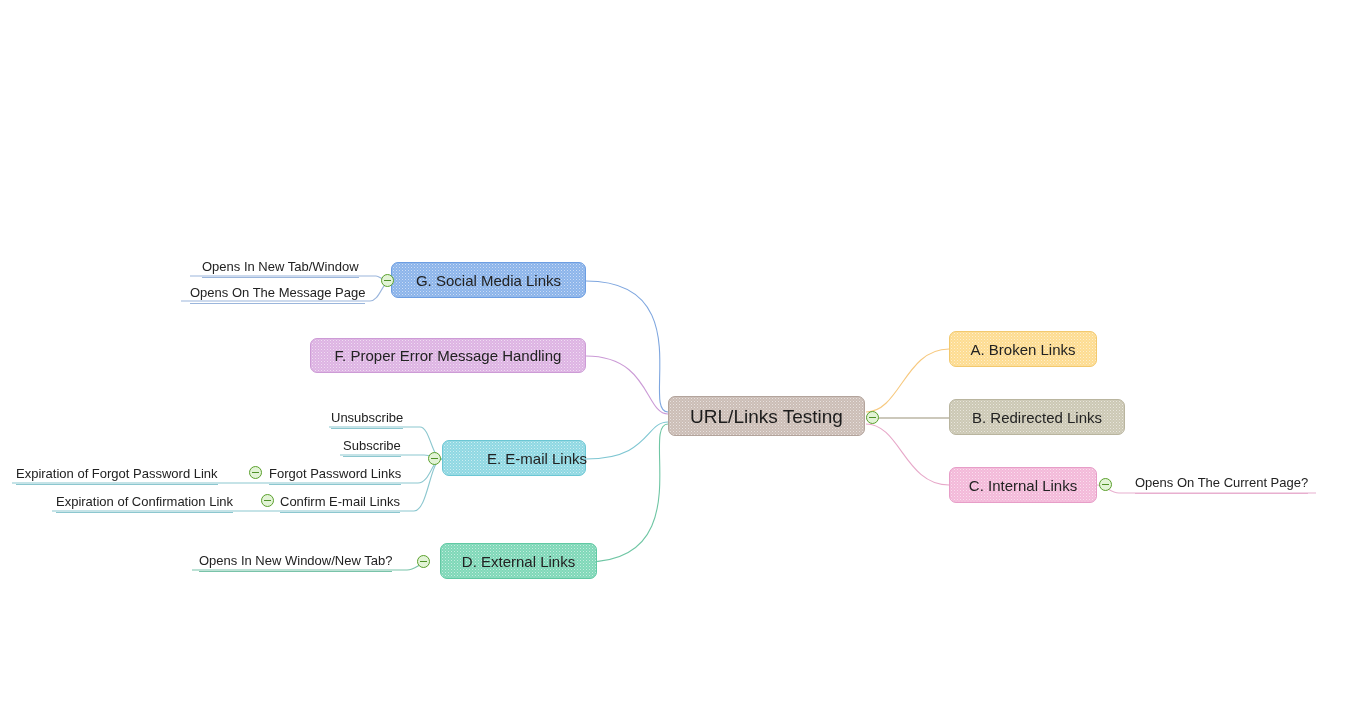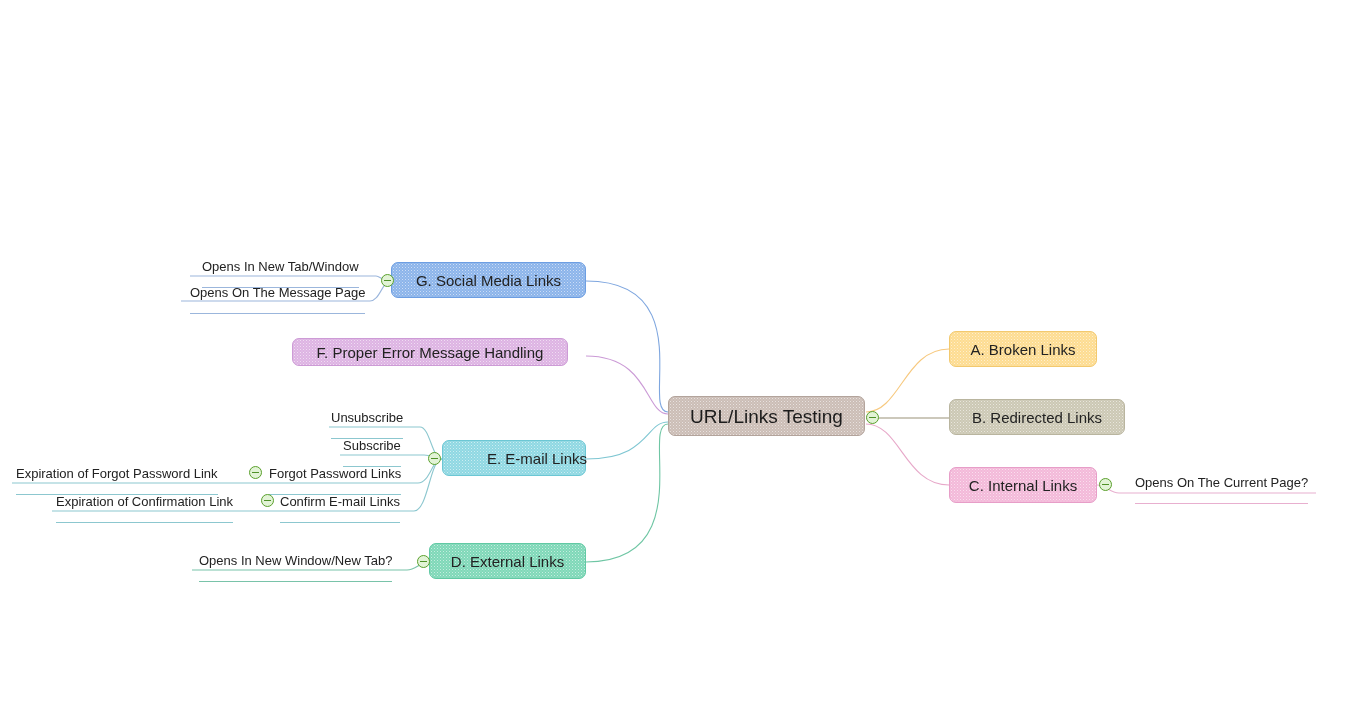--- a/index.html
+++ b/index.html
@@ -33,36 +33,36 @@
     background-color:#cbbdb6;border:1px solid #b3a49c;
   }
   #n-root .lbl{font-size:19px;color:#1c1c1c;}
 
   
   #n-a{left:949px;top:331px;width:148px;height:36px;background-color:#fddc91;border:1px solid #f2c96f;justify-content:flex-end;}
   #n-b{left:949px;top:399px;width:176px;height:36px;background-color:#ccc8b4;border:1px solid #b9b59f;}
   #n-c{left:949px;top:467px;width:148px;height:36px;background-color:#f3b9d9;border:1px solid #e79ec8;}
 
   
-  #n-d{left:429px;top:543px;width:157px;height:36px;background-color:#7fd8b8;border:1px solid #62c9a4;}
+  #n-d{left:440px;top:543px;width:157px;height:36px;background-color:#7fd8b8;border:1px solid #62c9a4;}
   #n-e{left:442px;top:440px;width:144px;height:36px;background-color:#8fd8e2;border:1px solid #6cc7d4;padding-left:44px;}
-  #n-f{left:292px;top:338px;width:276px;height:28px;background-color:#ddb3e3;border:1px solid #cd9bd6;justify-content:flex-end;}
+  #n-f{left:310px;top:338px;width:276px;height:35px;background-color:#ddb3e3;border:1px solid #cd9bd6;justify-content:flex-end;}
   #n-g{left:391px;top:262px;width:195px;height:36px;background-color:#8cb4ea;border:1px solid #6d9ee2;}
 
   #n-a .lbl,#n-b .lbl,#n-c .lbl,#n-d .lbl,#n-e .lbl,#n-f .lbl,#n-g .lbl{font-size:15px;}
 
   
   .leaf{
     position:absolute;
     box-sizing:border-box;
     font-size:13px;
     color:#222222;
     white-space:nowrap;
     line-height:17px;
-    padding-bottom:12px;
+    padding-bottom:2px;
     border-bottom:1px solid #9ab6cf;
   }
   .leaf.lt-blue{border-bottom-color:#9bb6dc;}
   .leaf.lt-cyan{border-bottom-color:#8cc7cf;}
   .leaf.lt-green{border-bottom-color:#79c3a9;}
   .leaf.lt-pink{border-bottom-color:#e8afcf;}
 
   
   .toggle{
     position:absolute;width:13px;height:13px;border-radius:50%;

